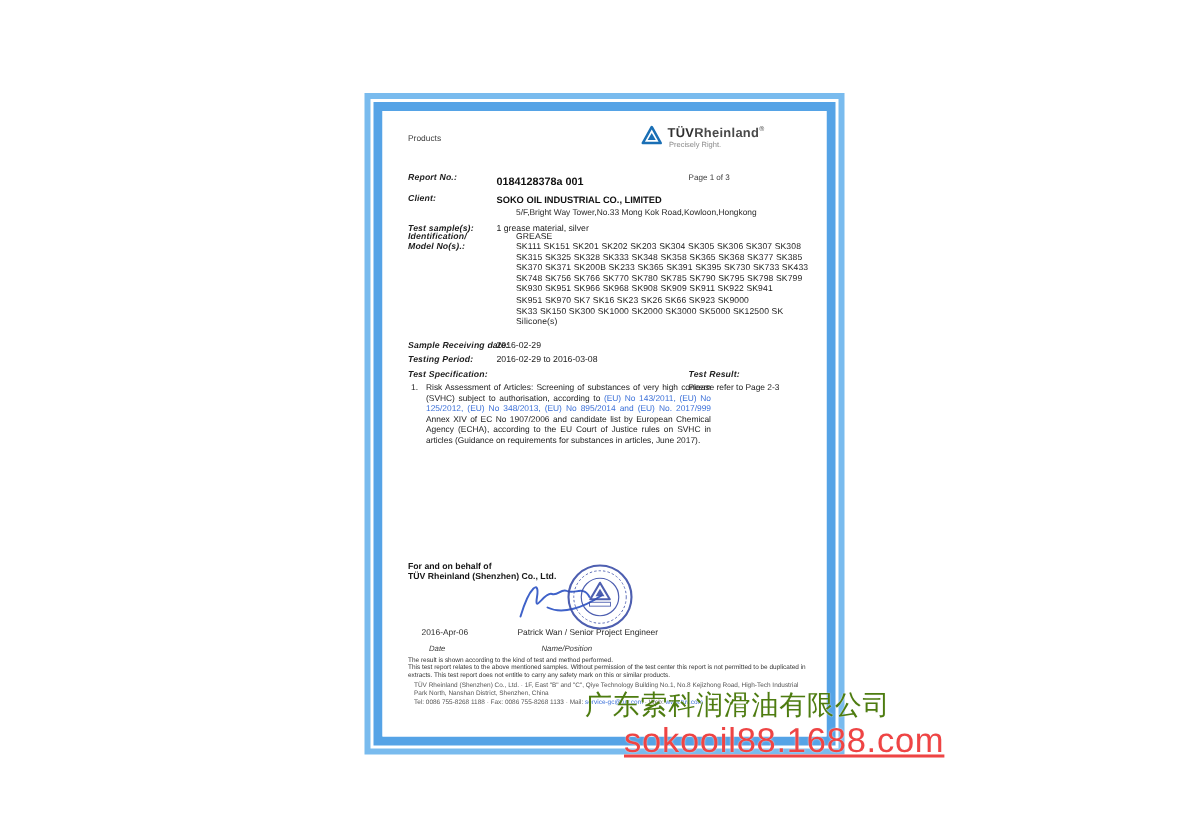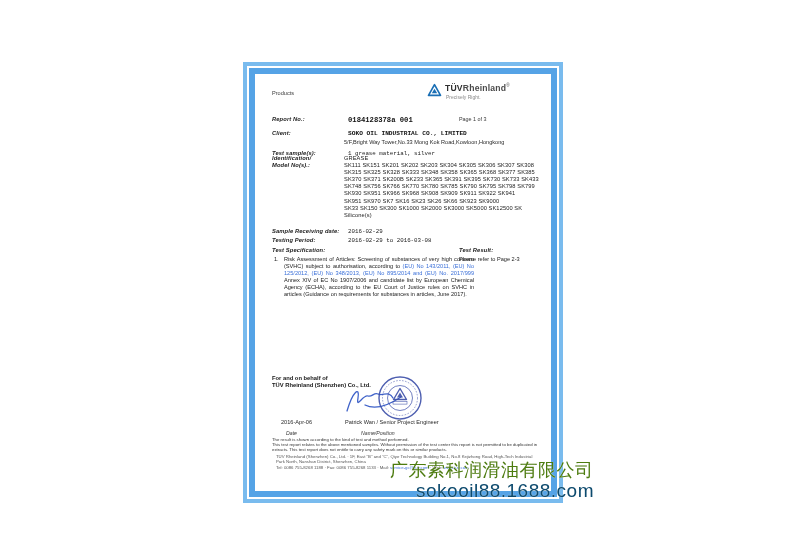--- a/index.html
+++ b/index.html
@@ -23,21 +23,21 @@
 
   .logo { left:172px; top:9px; display:flex; align-items:flex-start; gap:3px; }
   .logo-text-wrap { display:flex; flex-direction:column; }
   .logo-line { font-size:8.6px; color:#3a3a3a; letter-spacing:0.2px; white-space:nowrap; }
   .logo-tuv { font-weight:bold; color:#2f2f2f; }
   .logo-rh { font-weight:bold; color:#4a4a4a; }
   .logo-reg { font-size:4.5px; vertical-align:super; color:#4a4a4a; }
   .logo-tagline { font-size:5px; color:#8a8a8a; margin-top:0.5px; margin-left:1px; }
 
   .row-label { left:17px; }
-  .row-value { left:93px;font-family:Liberation Mono, monospace; }
+  .row-value { left:76px; }
 
   .report-no   { top:42px; }
   .page-ind    { left:204px; top:42px; font-size:5.4px; color:#3a3a3a; }
   .client-row  { top:56px; }
   .client-addr { left:89px; top:64.5px; font-size:5.6px; color:#2a2a2a; white-space:nowrap; }
   .sample-row  { top:76px; }
   .ident-lbl   { left:17px; top:81px; line-height:6.6px; }
   .models      { left:89px; top:81px; width:205px; font-size:5.7px; color:#222222;
                  line-height:7.1px; letter-spacing:0.1px; }
   .recv-row    { top:154px; }
@@ -62,22 +62,22 @@
 
   .footer { left:17px; top:363px; width:266px; }
   .footer .disc { font-size:4.3px; line-height:5.2px; color:#333333; }
   .footer .addr { font-size:4.3px; line-height:5.2px; color:#555555; margin-top:1.5px; margin-left:4px; }
   .footer .contact { font-size:4.3px; line-height:5.2px; margin-left:4px; }
 
   
   .wm-company { position:absolute; left:390px; top:458px; font-size:18px; font-weight:normal;
                 color:#4d7c0f; letter-spacing:0.5px; z-index:30; white-space:nowrap;
                 text-shadow:0 0 1px #f2f2f2; }
-  .wm-url { position:absolute; left:416px; top:480px; font-size:19px; color:#0c4a6e;
-            letter-spacing:0.5px; z-index:30; white-space:nowrap; text-shadow:0 0 1px #f2f2f2; }
+  .wm-url { position:absolute; left:416px; top:480px; font-size:23px; color:#ef4444;
+            letter-spacing:0.5px; z-index:30; white-space:nowrap; text-shadow:0 0 1px #f2f2f2;text-decoration:underline; }
 </style>
 </head>
 <body>
 
 <div class="canvas">
 
   <div class="cert-frame">
     <div class="cert-frame-inner">
       <div class="page-content">
 

